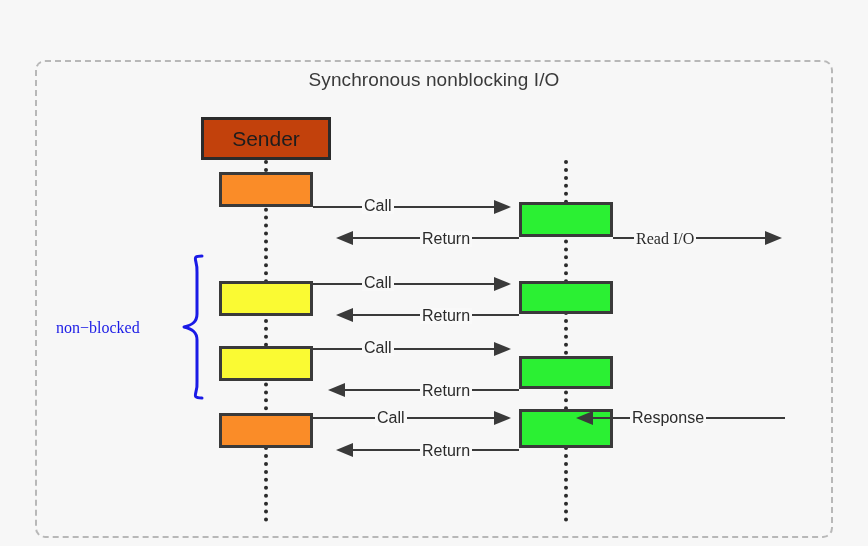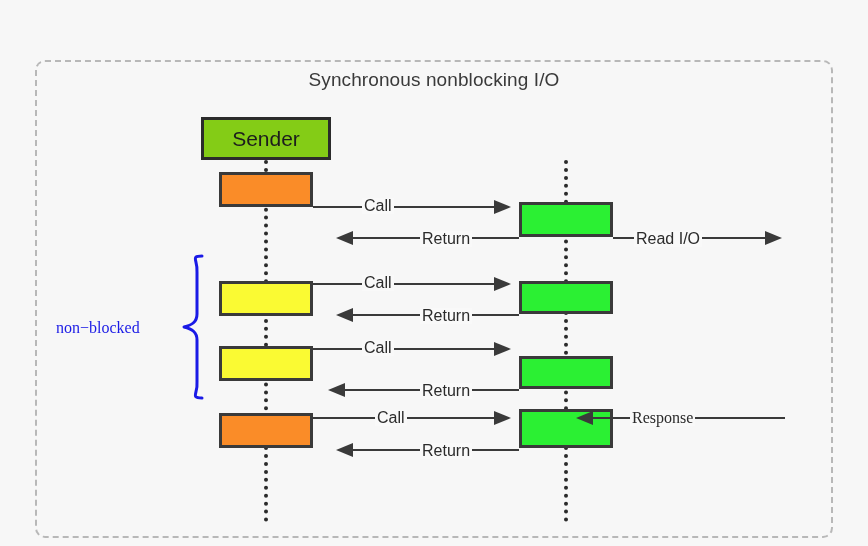--- a/index.html
+++ b/index.html
@@ -45,21 +45,21 @@
     font-size: 19px;
     color: #3a3a3a;
     letter-spacing: 0.1px;
   }
 
   
   .actor-box {
     position: absolute;
     width: 130px;
     height: 43px;
-    background: #84cc16;
+    background: #c2410c;
     border: 3px solid #2b2b2b;
     box-sizing: border-box;
     display: flex;
     align-items: center;
     justify-content: center;
     font-size: 21px;
     color: #1d1d1d;
   }
   #actor-sender { left: 201px; top: 91px; }
   #actor-receiver { left: 501px; top: 91px; }
@@ -157,21 +157,21 @@
   <div class="msg-line" style="left:313px;top:180px;width:181px;"></div>
   <div class="arrowhead right" style="left:494px;top:174px;"></div>
   <div class="msg-label" style="left:362px;top:172px;">Call</div>
 
   <div class="msg-line" style="left:353px;top:211px;width:166px;"></div>
   <div class="arrowhead left" style="left:336px;top:205px;"></div>
   <div class="msg-label" style="left:420px;top:205px;">Return</div>
 
   <div class="msg-line" style="left:613px;top:211px;width:152px;"></div>
   <div class="arrowhead right" style="left:765px;top:205px;"></div>
-  <div class="msg-label" style="left:634px;top:205px;">Read I/O</div>
+  <div class="msg-label" style="left:634px;top:205px;font-family:Liberation Serif, serif;">Read I/O</div>
 
   <div class="msg-line" style="left:313px;top:257px;width:181px;"></div>
   <div class="arrowhead right" style="left:494px;top:251px;"></div>
   <div class="msg-label" style="left:362px;top:249px;">Call</div>
 
   <div class="msg-line" style="left:353px;top:288px;width:166px;"></div>
   <div class="arrowhead left" style="left:336px;top:282px;"></div>
   <div class="msg-label" style="left:420px;top:282px;">Return</div>
 
   <div class="msg-line" style="left:313px;top:322px;width:181px;"></div>
@@ -181,21 +181,21 @@
   <div class="msg-line" style="left:345px;top:363px;width:174px;"></div>
   <div class="arrowhead left" style="left:328px;top:357px;"></div>
   <div class="msg-label" style="left:420px;top:357px;">Return</div>
 
   <div class="msg-line" style="left:313px;top:391px;width:181px;"></div>
   <div class="arrowhead right" style="left:494px;top:385px;"></div>
   <div class="msg-label" style="left:375px;top:384px;">Call</div>
 
   <div class="msg-line" style="left:593px;top:391px;width:192px;"></div>
   <div class="arrowhead left" style="left:576px;top:385px;"></div>
-  <div class="msg-label" style="left:630px;top:384px;font-family:Liberation Serif, serif;">Response</div>
+  <div class="msg-label" style="left:630px;top:384px;">Response</div>
 
   <div class="msg-line" style="left:353px;top:423px;width:166px;"></div>
   <div class="arrowhead left" style="left:336px;top:417px;"></div>
   <div class="msg-label" style="left:420px;top:417px;">Return</div>
 
   <div class="brace-label" style="left:56px;top:293px;">non−blocked</div>
 
   <svg class="brace-svg" style="left:178px;top:226px;" width="30" height="150" viewBox="0 0 30 150">
     <path d="M 24 4
              C 12 4, 20 8, 19 20

